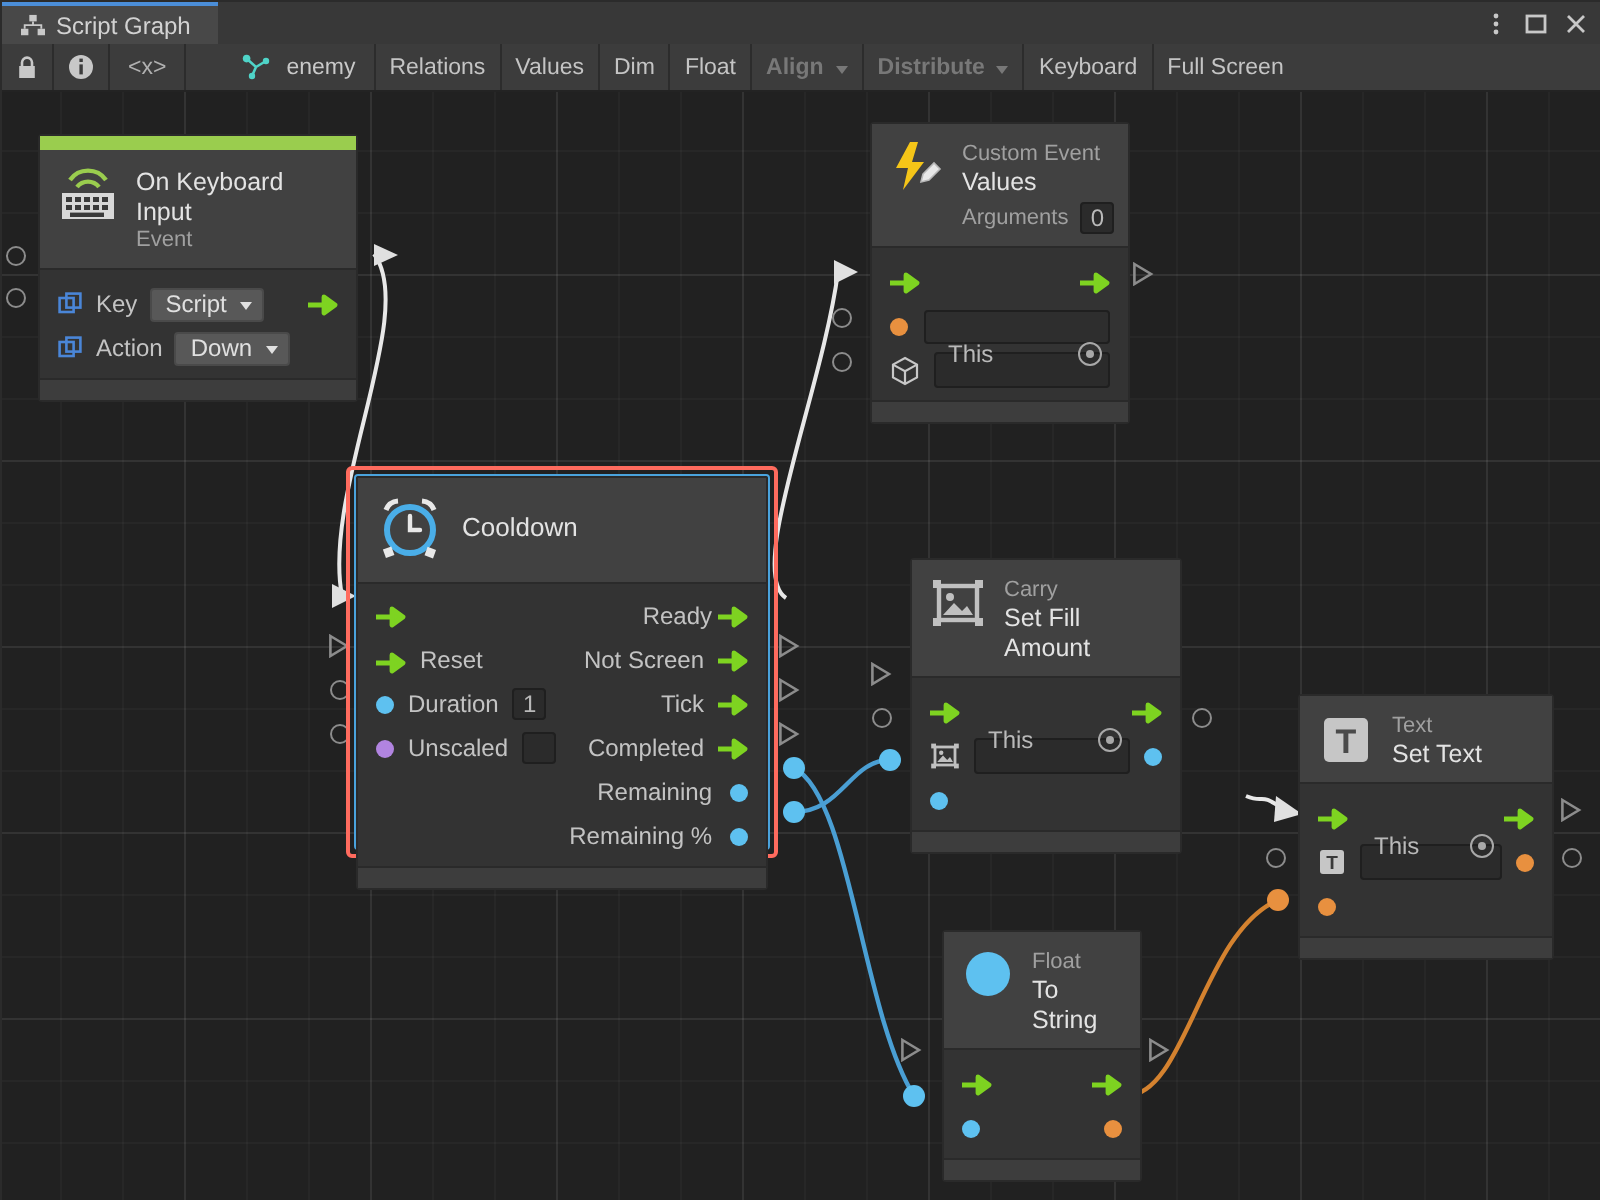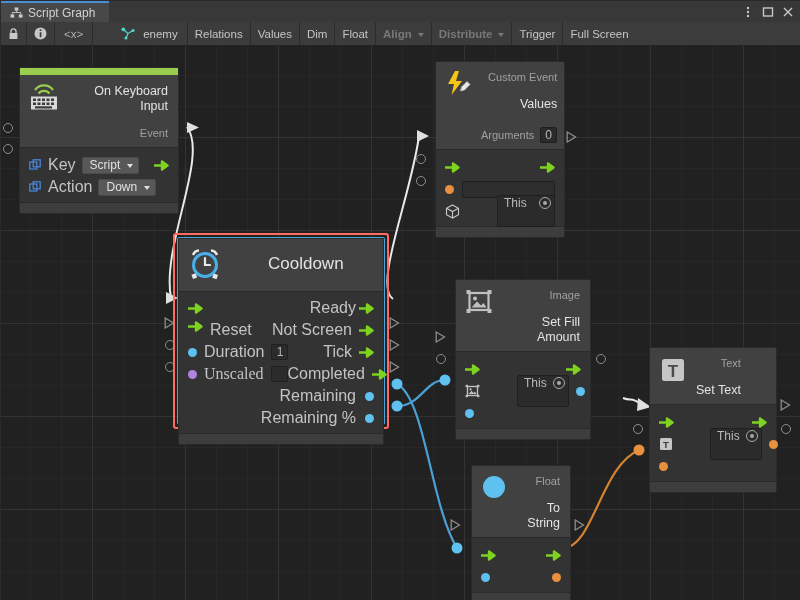--- a/index.html
+++ b/index.html
@@ -103,44 +103,44 @@
     border-radius: 2px;
     color: #c8c8c8;
     font-size: 11.5px;
   }
   .node-head {
     display: flex; align-items: flex-start; gap: 9px;
     padding: 8px 10px 7px 9px;
     background: #414141;
   }
   .node-head.shallow { padding-bottom: 6px; }
-  .head-txt { display: flex; flex-direction: column; gap: 13px; padding-top: 1px; text-align: right; }
+  .head-txt { display: flex; flex-direction: column; gap: 0; padding-top: 1px; }
   .subt { color: #a0a0a0; font-size: 11px; line-height: 13px; }
   .titl { color: #e3e3e3; font-size: 12.5px; line-height: 15px; }
-  .titl.big { font-size: 17px; margin-left: 37px; }
+  .titl.big { font-size: 13px; }
   .node-body {
     background: #333333;
     border-top: 1px solid #2a2a2a;
     padding: 6px 0 4px 0;
     position: relative;
   }
   .node-foot {
     height: 11px; background: #3d3d3d; border-top: 1px solid #2a2a2a;
   }
   .accentbar { height: 7px; background: #9acd4e; }
 
   .row {
     display: flex; align-items: center;
     height: 22px;
     padding: 0 9px;
     position: relative;
   }
   .row.sp { justify-content: space-between; }
   .row-r { justify-content: flex-end; }
-  .lbl { color: #c3c3c3; font-size: 16px; white-space: nowrap; }
+  .lbl { color: #c3c3c3; font-size: 12px; white-space: nowrap; }
 
   
   .arrow-g {
     width: 15px; height: 11px; flex: 0 0 auto;
   }
   .dot { width: 9px; height: 9px; border-radius: 50%; flex: 0 0 auto; }
   .dot.blue { background: #5ec1f0; }
   .dot.purple { background: #b184e0; }
   .dot.orange { background: #e8903f; }
   .ptri { width: 11px; height: 12px; }
@@ -160,21 +160,21 @@
     background: #2b2b2b;
     border: 1px solid #1f1f1f;
     border-radius: 2px;
     height: 16px;
     display: flex; align-items: center;
     padding: 0 4px;
     color: #b9b9b9; font-size: 12px;
   }
   .fld.num { width: 17px; justify-content: center; }
   .fld.chk { width: 17px; }
-  .fld.obj { justify-content: space-between; gap: 6px; height: 32px; padding: 0 3px 16px 6px; margin-left: 30px; }
+  .fld.obj { justify-content: space-between; gap: 6px; height: 18px; padding: 0 3px 16px 6px; }
   .fld.blank { background: #2e2e2e; }
   .dd {
     background: #585858; border: 1px solid #4a4a4a; border-radius: 2px;
     height: 17px; display: flex; align-items: center; gap: 5px;
     padding: 0 5px 0 7px; color: #e0e0e0; font-size: 12px;
   }
   .objpick {
     width: 12px; height: 12px; border-radius: 50%;
     border: 1.4px solid #a8a8a8; position: relative;
   }
@@ -272,21 +272,21 @@
     </div>
     <div class="tb-btn dim">
       <span>Align</span>
       <i class="caret"></i>
     </div>
     <div class="tb-btn dim">
       <span>Distribute</span>
       <i class="caret"></i>
     </div>
     <div class="tb-btn">
-      <span>Trigger</span>
+      <span>Keyboard</span>
     </div>
     <div class="tb-btn" style="border-right:none;">
       <span>Full Screen</span>
     </div>
   </div>
 
   <div id="canvas">
 
     <svg id="wires">
 
@@ -533,21 +533,21 @@
           </svg>
           <div style="display:flex;align-items:center;gap:3px;">
             <span class="lbl">Ready</span>
             <svg class="arrow-g" viewBox="0 0 15 11">
               <path d="M0 5.5 H9 M8 1.5 L13.5 5.5 L8 9.5 Z" stroke="#7ed321" stroke-width="2.4" fill="#7ed321" stroke-linejoin="round"></path>
             </svg>
           </div>
         </div>
 
         <div class="row sp">
-          <div style="display:flex;align-items:flex-start;gap:7px;">
+          <div style="display:flex;align-items:flex-end;gap:7px;">
             <svg class="arrow-g" viewBox="0 0 15 11">
               <path d="M0 5.5 H9 M8 1.5 L13.5 5.5 L8 9.5 Z" stroke="#7ed321" stroke-width="2.4" fill="#7ed321" stroke-linejoin="round"></path>
             </svg>
             <span class="lbl">Reset</span>
           </div>
           <div style="display:flex;align-items:center;gap:7px;">
             <span class="lbl">Not Screen</span>
             <svg class="arrow-g" viewBox="0 0 15 11">
               <path d="M0 5.5 H9 M8 1.5 L13.5 5.5 L8 9.5 Z" stroke="#7ed321" stroke-width="2.4" fill="#7ed321" stroke-linejoin="round"></path>
             </svg>
@@ -564,21 +564,21 @@
           </div>
           <div style="display:flex;align-items:center;gap:7px;">
             <span class="lbl">Tick</span>
             <svg class="arrow-g" viewBox="0 0 15 11">
               <path d="M0 5.5 H9 M8 1.5 L13.5 5.5 L8 9.5 Z" stroke="#7ed321" stroke-width="2.4" fill="#7ed321" stroke-linejoin="round"></path>
             </svg>
           </div>
         </div>
 
         <div class="row sp">
-          <div style="display:flex;align-items:center;gap:7px;font-family:Liberation Serif, serif;">
+          <div style="display:flex;align-items:center;gap:7px;">
             <span class="dot purple"></span>
             <span class="lbl">Unscaled</span>
             <div class="fld chk">
               <span></span>
             </div>
           </div>
           <div style="display:flex;align-items:center;gap:7px;">
             <span class="lbl">Completed</span>
             <svg class="arrow-g" viewBox="0 0 15 11">
               <path d="M0 5.5 H9 M8 1.5 L13.5 5.5 L8 9.5 Z" stroke="#7ed321" stroke-width="2.4" fill="#7ed321" stroke-linejoin="round"></path>
@@ -605,21 +605,21 @@
           <circle cx="10" cy="10.5" r="2" fill="#c0c0c0"></circle>
           <path d="M6.5 19.5 L12 13.5 L16 17.5 L18.5 15 L21.5 19.5 Z" fill="#c0c0c0"></path>
           <g fill="#c0c0c0">
             <rect x="1.5" y="2" width="4" height="4"></rect>
               <rect x="22.5" y="2" width="4" height="4"></rect>
             <rect x="1.5" y="21" width="4" height="4"></rect>
               <rect x="22.5" y="21" width="4" height="4"></rect>
           </g>
         </svg>
         <div class="head-txt">
-          <span class="subt">Image</span>
+          <span class="subt">Carry</span>
           <span class="titl">Set Fill Amount</span>
         </div>
       </div>
       <div class="node-body">
         <div class="row sp">
           <svg class="arrow-g" viewBox="0 0 15 11">
             <path d="M0 5.5 H9 M8 1.5 L13.5 5.5 L8 9.5 Z" stroke="#7ed321" stroke-width="2.4" fill="#7ed321" stroke-linejoin="round"></path>
           </svg>
           <svg class="arrow-g" viewBox="0 0 15 11">
             <path d="M0 5.5 H9 M8 1.5 L13.5 5.5 L8 9.5 Z" stroke="#7ed321" stroke-width="2.4" fill="#7ed321" stroke-linejoin="round"></path>

